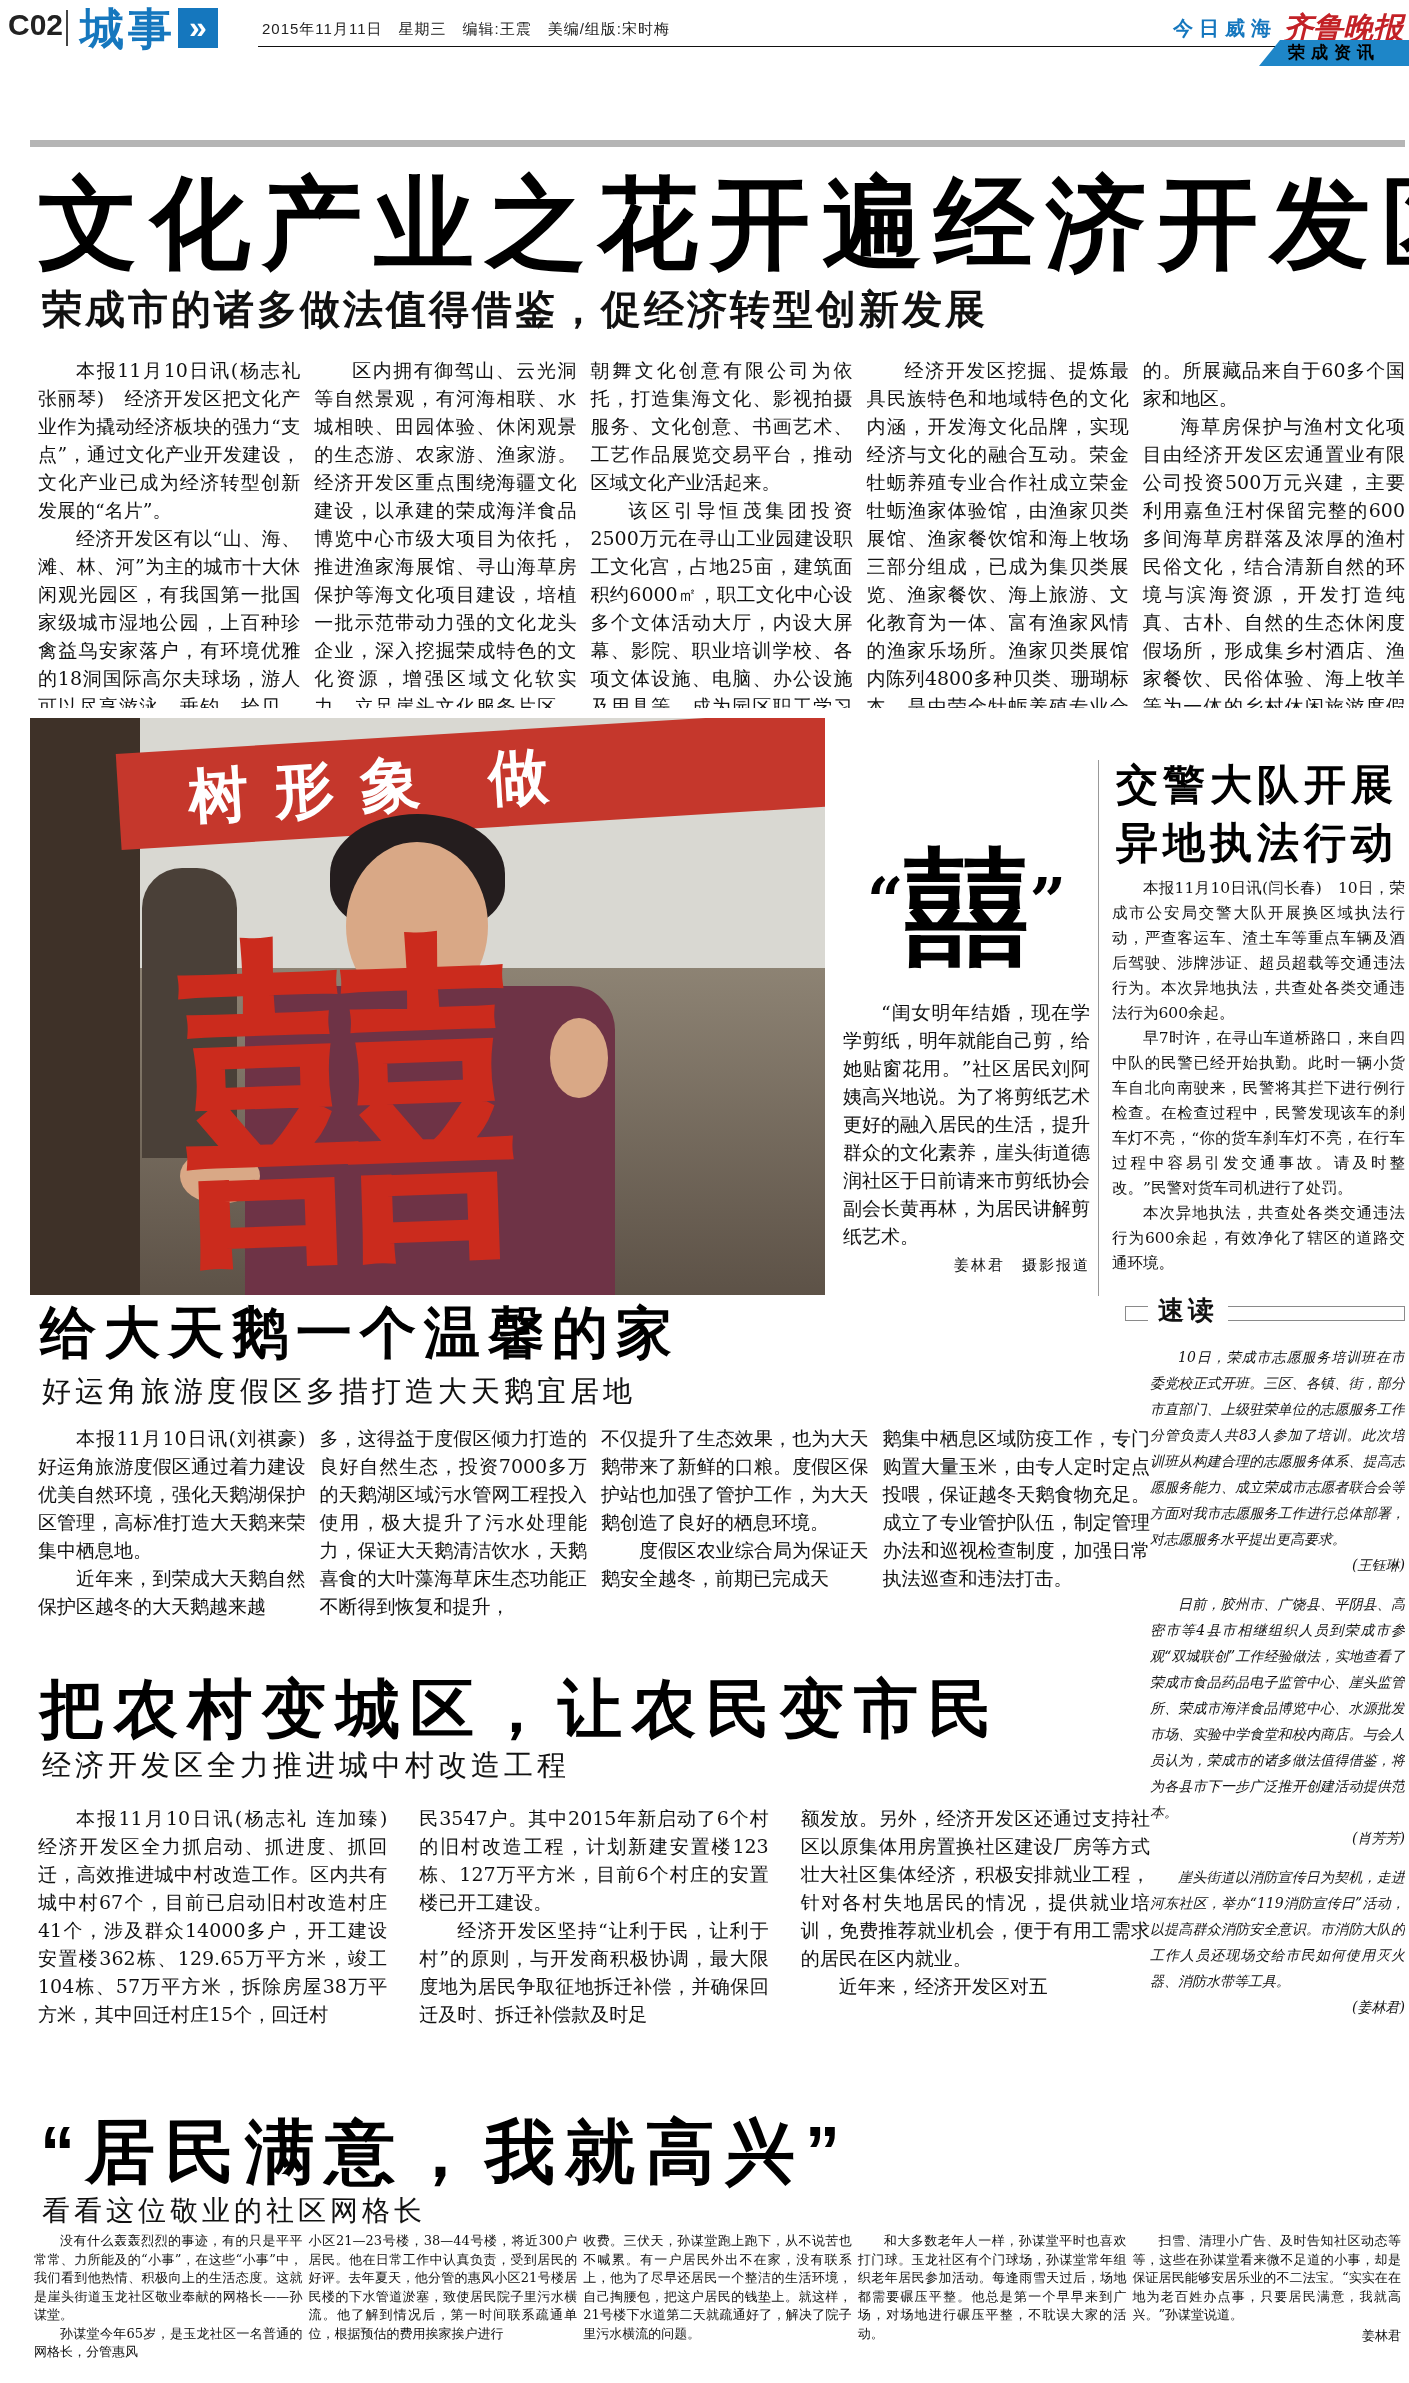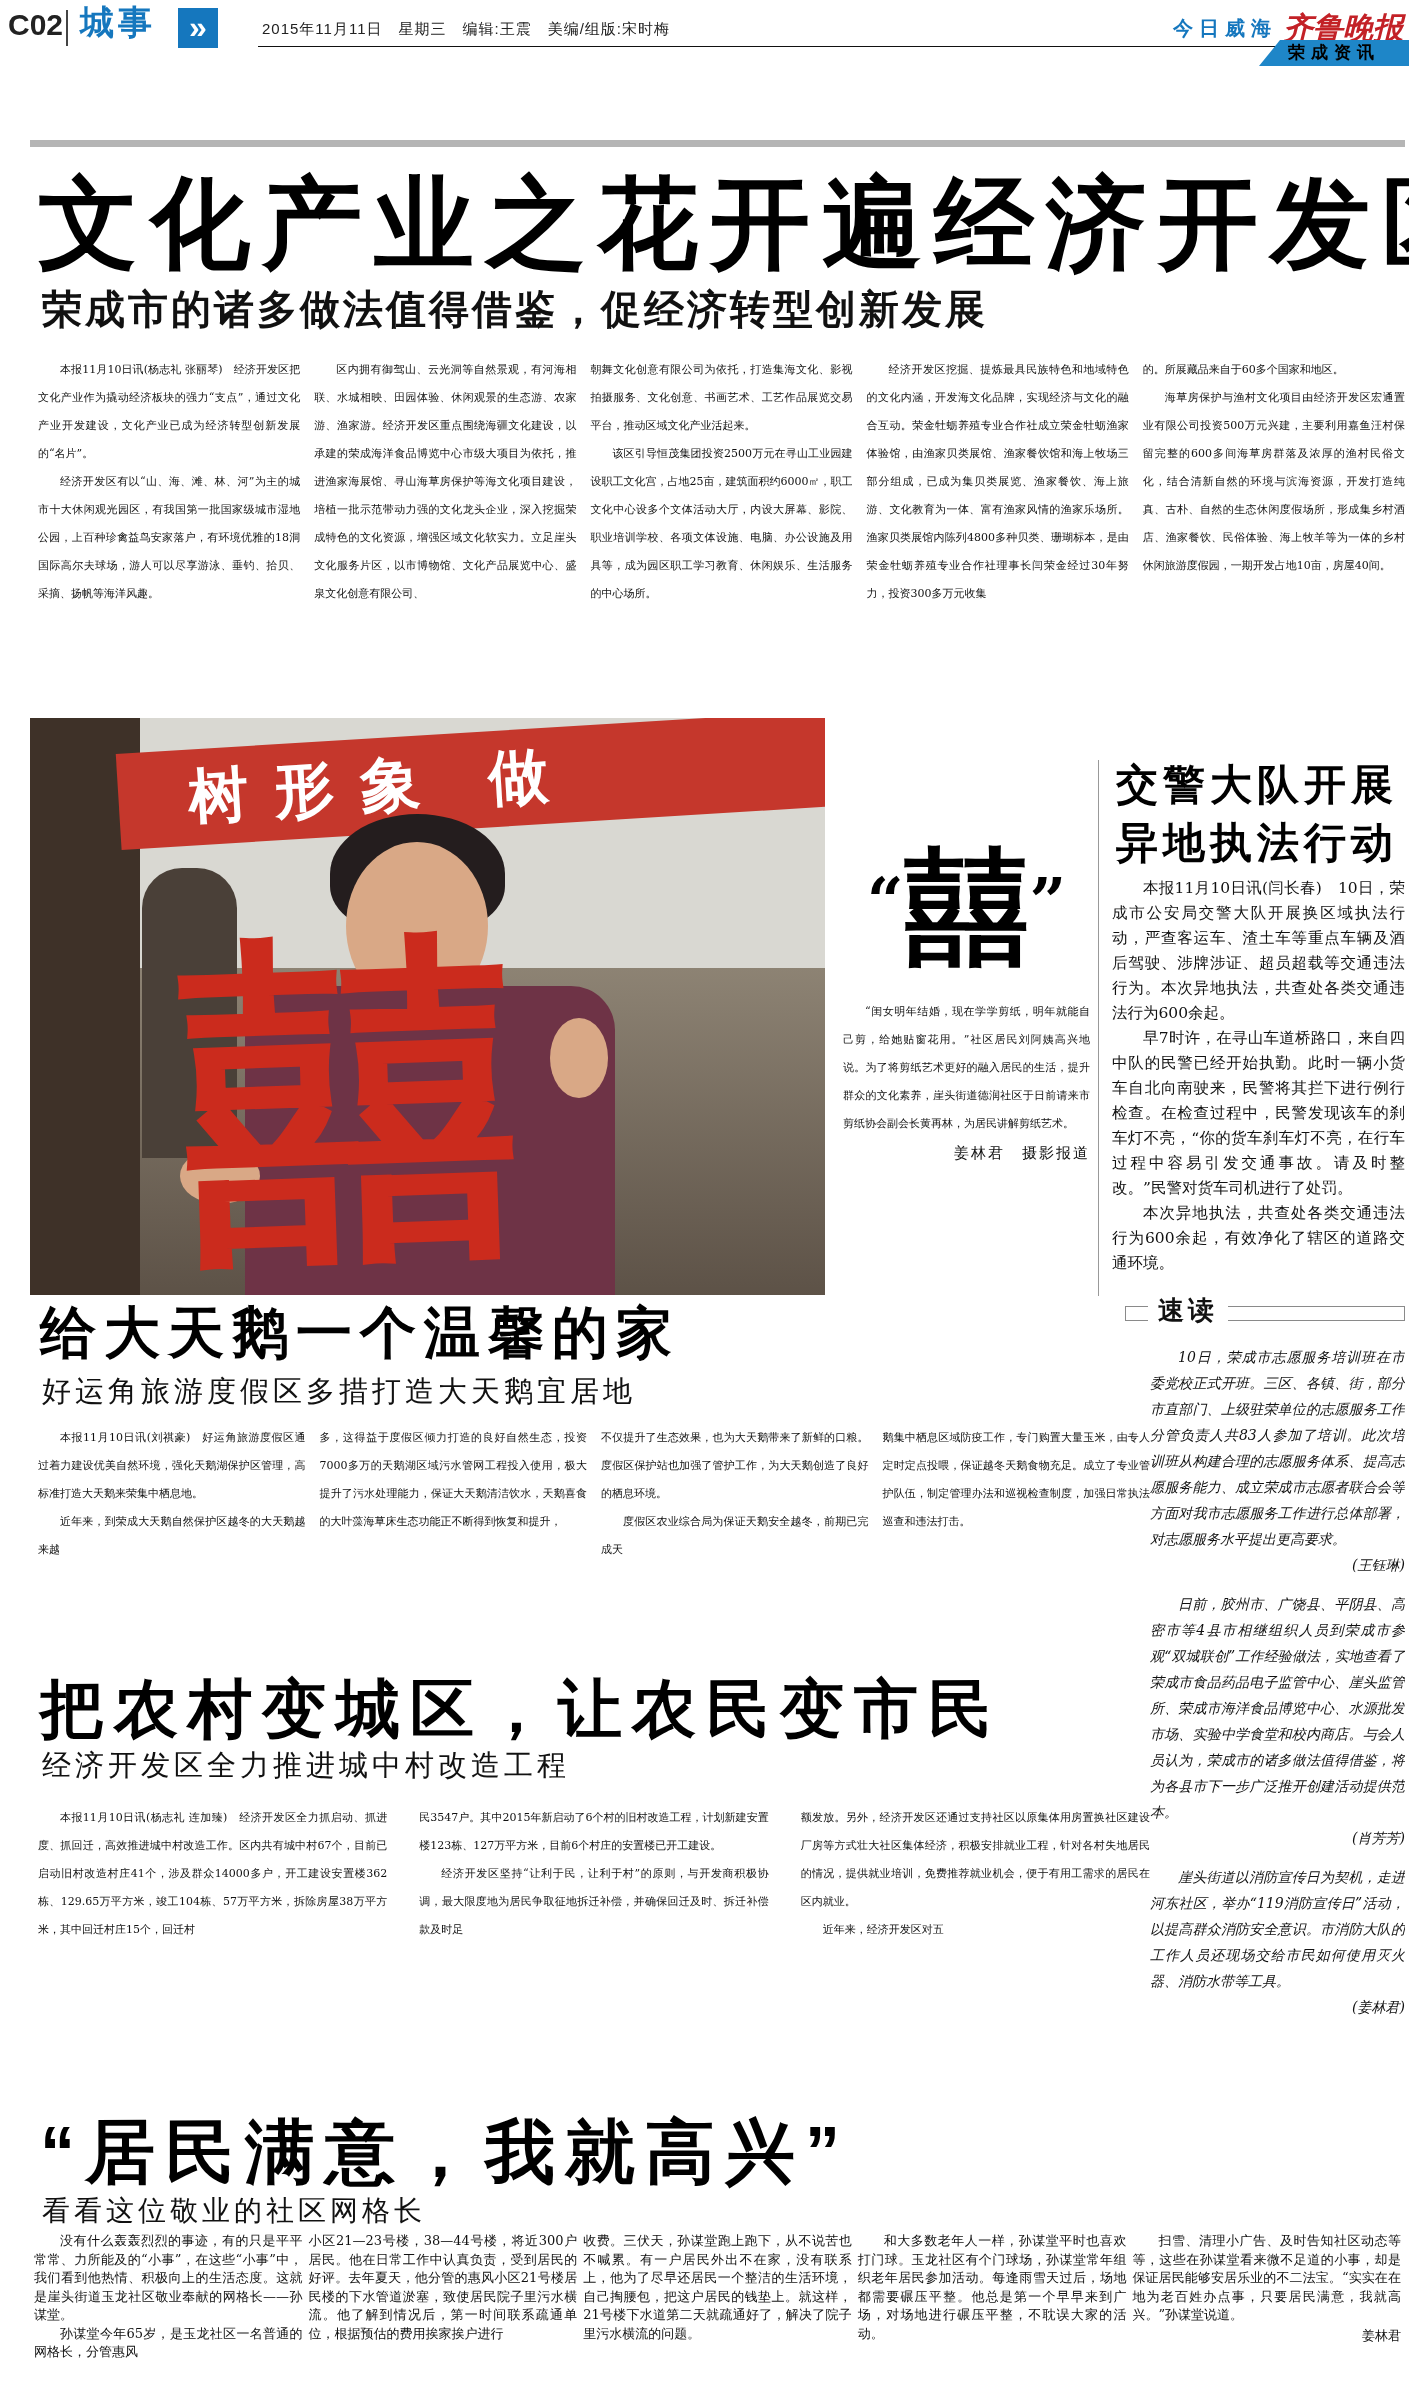--- a/index.html
+++ b/index.html
@@ -3,21 +3,21 @@
 <meta charset="utf-8">
 <style>
   html,body{margin:0;padding:0;background:#e9e9e9;}
   .page{position:relative;width:1409px;height:2383px;background:#ffffff;overflow:hidden;
         font-family:"DejaVu Serif",serif;color:#111;}
   
   .pcode{position:absolute;left:8px;top:8px;font-family:"Liberation Sans",sans-serif;
          font-size:30px;font-weight:bold;color:#222;}
   .hdr-vline{position:absolute;left:66px;top:10px;width:2px;height:36px;background:#444;}
   .section{position:absolute;left:80px;top:0px;font-family:"Liberation Sans",sans-serif;
-           font-size:34px;font-weight:900;color:#1577be;letter-spacing:4px;}
+           font-size:44px;font-weight:900;color:#1577be;letter-spacing:4px;}
   .chev{position:absolute;left:178px;top:8px;width:40px;height:40px;background:#1577be;
         color:#fff;font-family:"Liberation Sans",sans-serif;font-size:32px;font-weight:bold;
         text-align:center;line-height:38px;}
   .dateline{position:absolute;left:262px;top:20px;font-size:15px;color:#222;letter-spacing:1px;
             font-family:"Liberation Sans",sans-serif;}
   .hdr-rule{position:absolute;left:258px;top:46px;width:1090px;height:1px;background:#111;}
   .brand{position:absolute;right:6px;top:8px;white-space:nowrap;}
   .brand-left{font-family:"Liberation Sans",sans-serif;font-size:20px;font-weight:bold;
               color:#1577be;letter-spacing:6px;margin-right:6px;vertical-align:middle;}
   .brand-right{font-family:Liberation Serif, serif;font-style:italic;font-size:30px;font-weight:bold;
@@ -40,21 +40,21 @@
            font-family:"Liberation Sans",sans-serif;white-space:nowrap;}
   .grid-hl{position:absolute;left:40px;top:2106px;font-size:70px;letter-spacing:10px;}
   .grid-sub{position:absolute;left:42px;top:2192px;font-size:28px;font-weight:500;letter-spacing:4px;
             font-family:"Liberation Sans",sans-serif;white-space:nowrap;}
   .pol-hl{position:absolute;left:1116px;top:756px;font-size:42px;letter-spacing:5px;line-height:58px;}
   
   .cols{position:absolute;display:flex;overflow:hidden;}
   .col{flex:1;min-width:0;}
   .cols p,.tblock p{margin:0;text-align:justify;text-indent:2em;}
   p.noindent{text-indent:0;}
-  .t-lg p{font-size:11px;line-height:28px;}
+  .t-lg p{font-size:19px;line-height:28px;}
   .t-md p{font-size:15.5px;line-height:25px;}
   .t-sm p{font-size:14px;line-height:26px;}
   .t-xs p{font-size:13px;line-height:18.5px;}
   .lead-body{left:38px;top:356px;width:1367px;height:352px;gap:14px;}
   .swan-body{left:38px;top:1424px;width:1112px;height:222px;gap:14px;}
   .vil-body{left:38px;top:1804px;width:1112px;height:300px;gap:32px;}
   .grid-body{left:34px;top:2232px;width:1367px;height:151px;gap:6px;}
   .pol-body{position:absolute;left:1112px;top:876px;width:293px;height:424px;overflow:hidden;}
   
   .photo{position:absolute;left:30px;top:718px;width:795px;height:577px;overflow:hidden;

